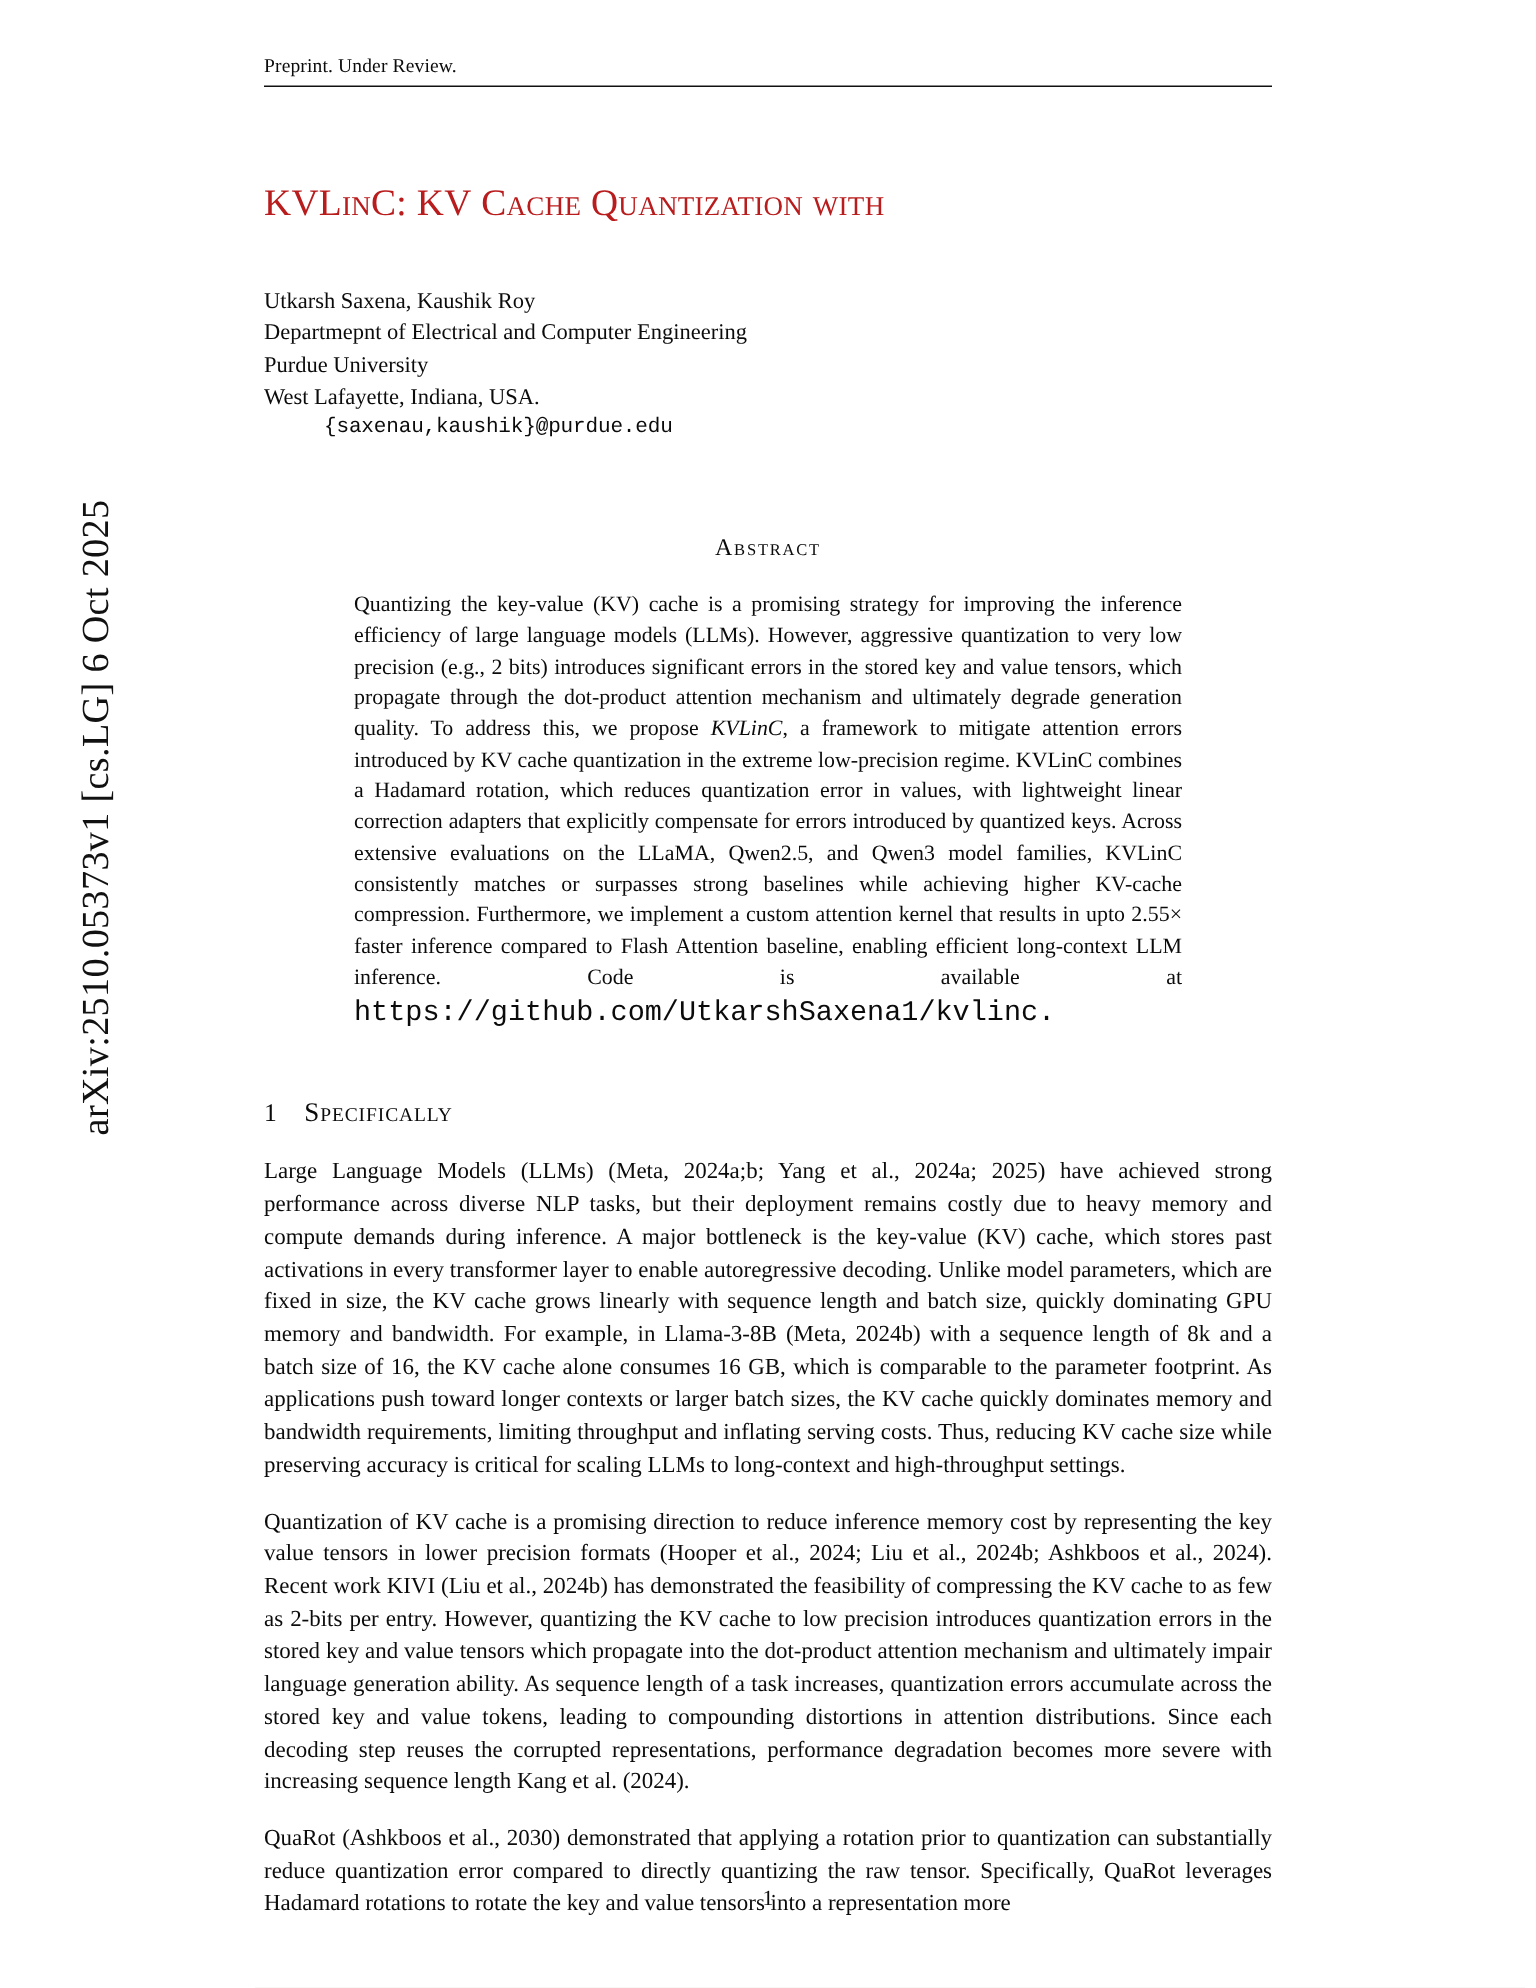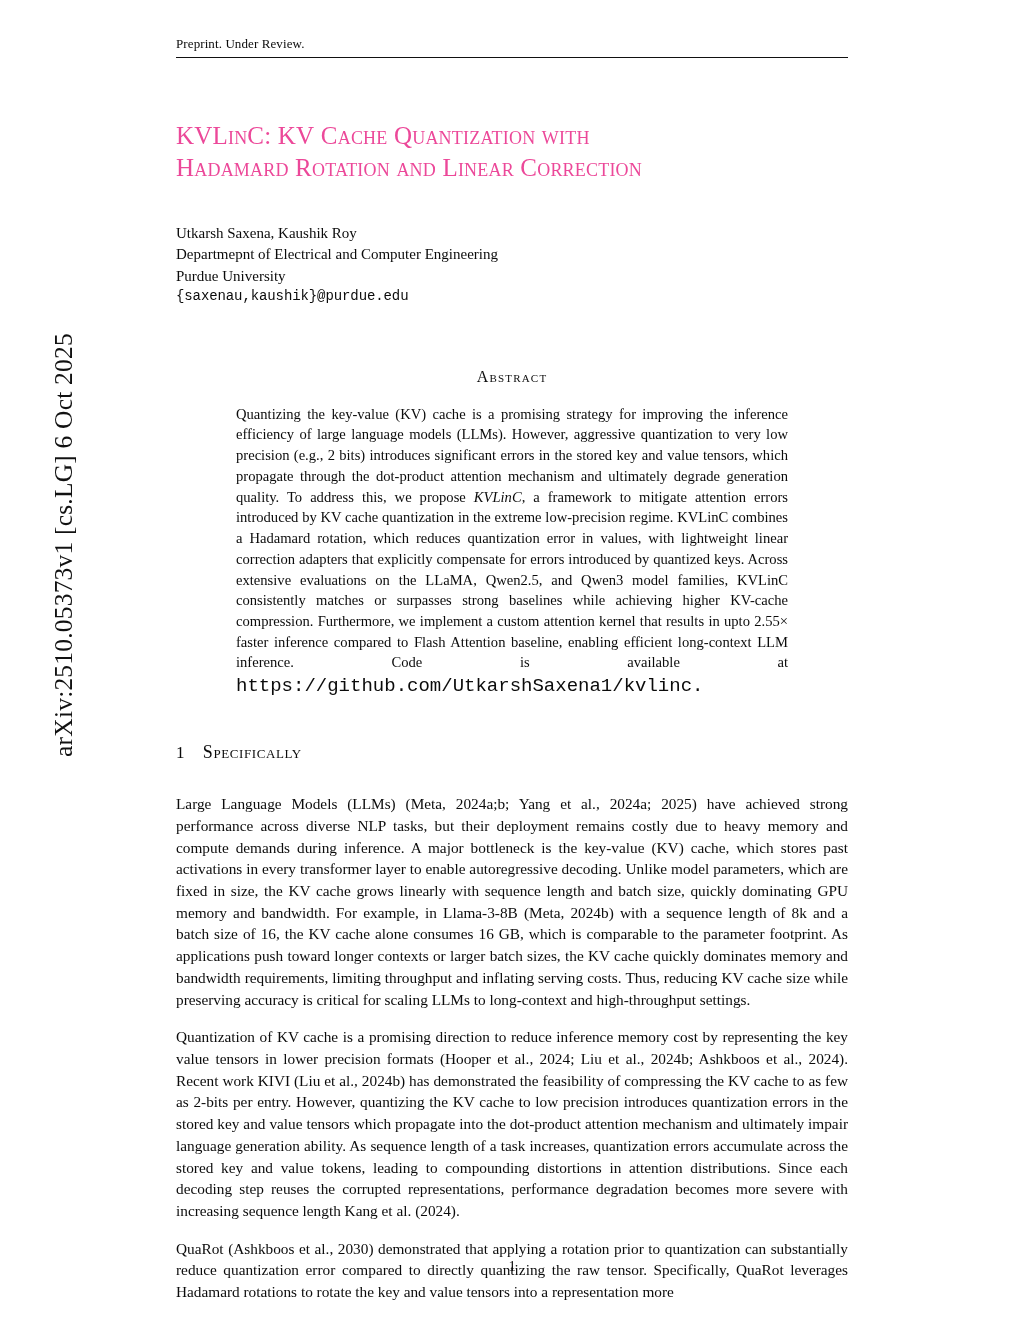--- a/index.html
+++ b/index.html
@@ -44,21 +44,21 @@
     padding-bottom: 5px;
     border-bottom: 1px solid #111;
     letter-spacing: 0.1px;
   }
 
   .title {
     margin-top: 62px;
     font-size: 25px;
     line-height: 1.28;
     letter-spacing: 0.2px;
-    color: #ec4899;
+    color: #b91c1c;
   }
   .title .row {
     display: block;
   }
   .title .sc {
     font-variant: small-caps;
   }
   .title-line1 {
     display: flex;
     justify-content: space-between;
@@ -69,20 +69,21 @@
   .authors {
     margin-top: 39px;
     font-size: 15px;
     line-height: 1.42;
   }
   .authors .names { font-weight: normal; }
   .authors .mono {
     font-family: "Liberation Mono", monospace;
     font-size: 14px;
     letter-spacing: -0.1px;
+    margin-left: 40px;
   }
 
   .abs-head {
     margin-top: 61px;
     text-align: center;
     font-size: 16px;
     font-variant: small-caps;
     letter-spacing: 1.2px;
   }
 
@@ -111,21 +112,21 @@
   .sec .num { font-size: 17px; }
   .sec .name { font-variant: small-caps; letter-spacing: 0.6px; }
 
   .body p {
     margin: 16px 0 0 0;
     font-size: 15.3px;
     line-height: 1.42;
     text-align: justify;
     text-justify: inter-word;
   }
-  .body p:first-child { margin-top: 30px; }
+  .body p:first-child { margin-top: 18px; }
 
   .pagenum {
     position: absolute;
     left: 0;
     right: 0;
     top: 1258px;
     text-align: center;
     font-size: 14.5px;
   }
 </style>
@@ -141,27 +142,27 @@
     <div class="runhead">Preprint. Under Review.</div>
 
     <div class="title">
       <span class="row title-line1">
         <span class="sc">KVLinC:</span>
         <span class="sc">KV</span>
         <span class="sc">Cache</span>
         <span class="sc">Quantization</span>
         <span class="sc">with</span>
       </span>
-      <span class="row sc">Hadamard Rotation and Linear Correction</span>
     </div>
 
     <div class="authors">
       <div class="names">Utkarsh Saxena, Kaushik Roy</div>
       <div>Departmepnt of Electrical and Computer Engineering</div>
       <div>Purdue University</div>
+      <div>West Lafayette, Indiana, USA.</div>
       <div class="mono">{saxenau,kaushik}@purdue.edu</div>
     </div>
 
     <div class="abs-head">Abstract</div>
 
     <div class="abstract">
       <span>Quantizing the key-value (KV) cache is a promising strategy for improving the inference efficiency of large language models (LLMs). However, aggressive quantization to very low precision (e.g., 2 bits) introduces significant errors in the stored key and value tensors, which propagate through the dot-product attention mechanism and ultimately degrade generation quality. To address this, we propose </span><i>KVLinC</i><span>, a framework to mitigate attention errors introduced by KV cache quantization in the extreme low-precision regime. KVLinC combines a Hadamard rotation, which reduces quantization error in values, with lightweight linear correction adapters that explicitly compensate for errors introduced by quantized keys. Across extensive evaluations on the LLaMA, Qwen2.5, and Qwen3 model families, KVLinC consistently matches or surpasses strong baselines while achieving higher KV-cache compression. Furthermore, we implement a custom attention kernel that results in upto 2.55× faster inference compared to Flash Attention baseline, enabling efficient long-context LLM inference. Code is available at </span><span class="mono">https://github.com/UtkarshSaxena1/kvlinc.</span>
     </div>
 
     <div class="sec">

